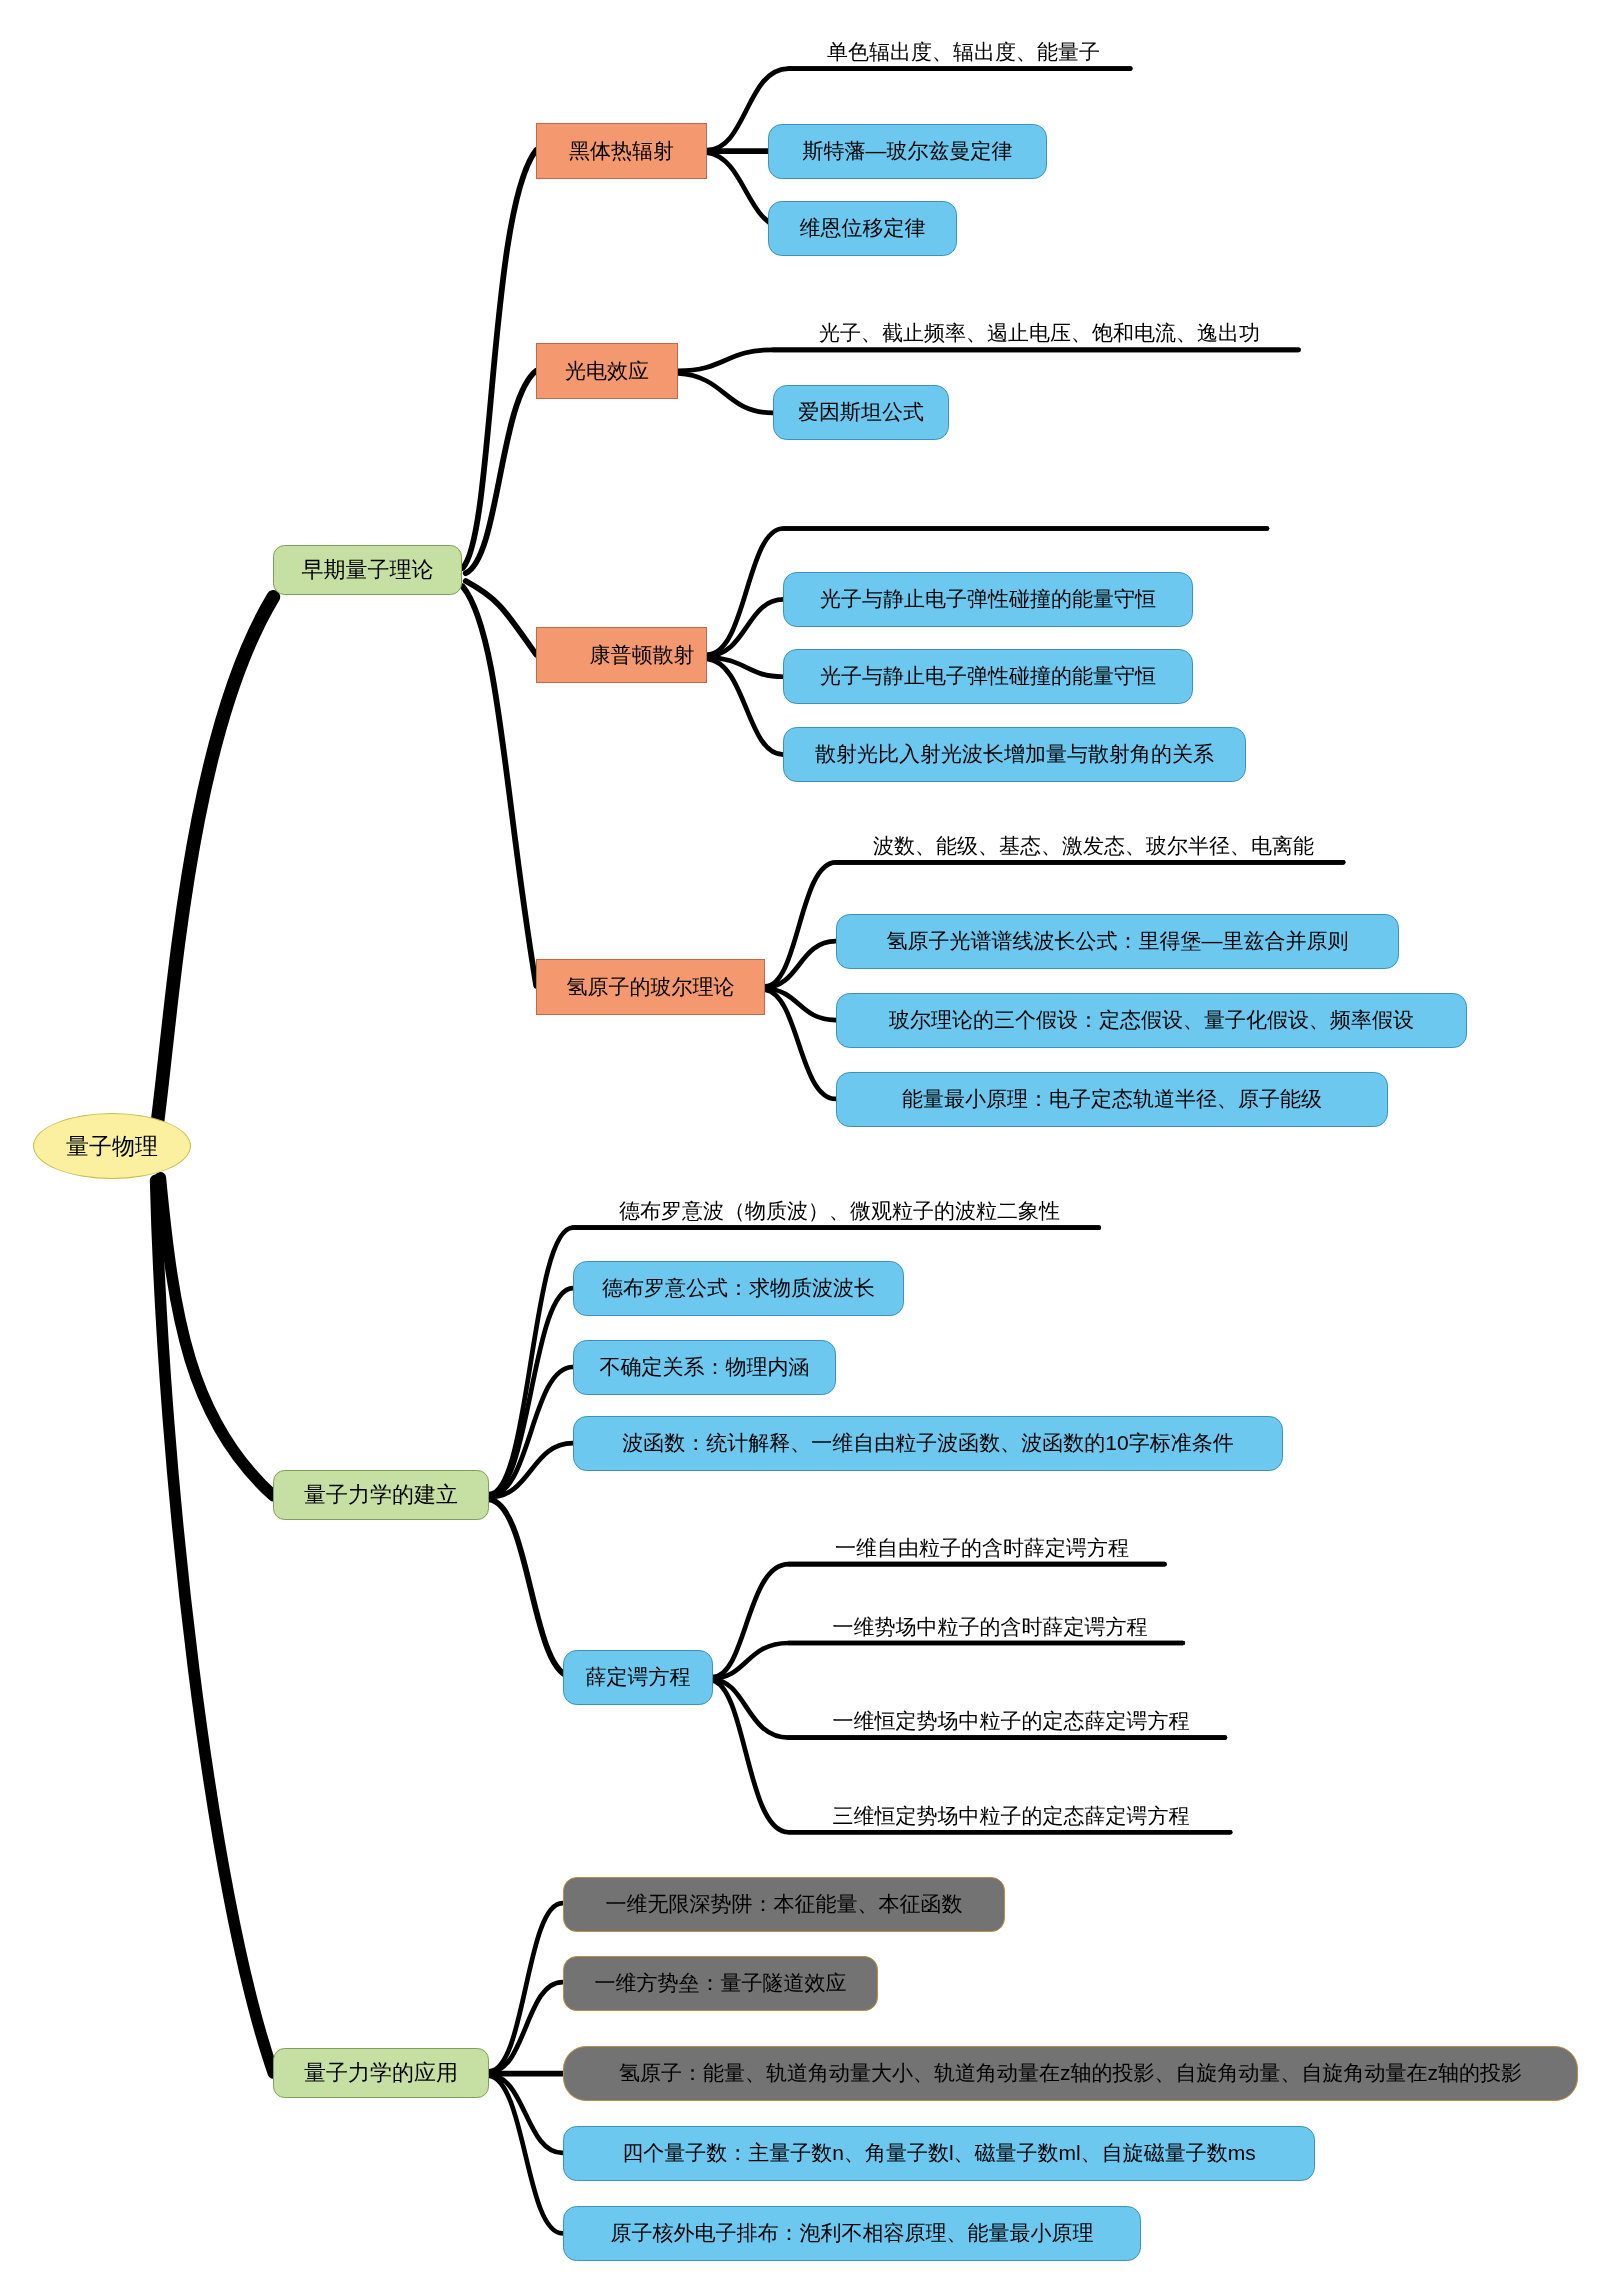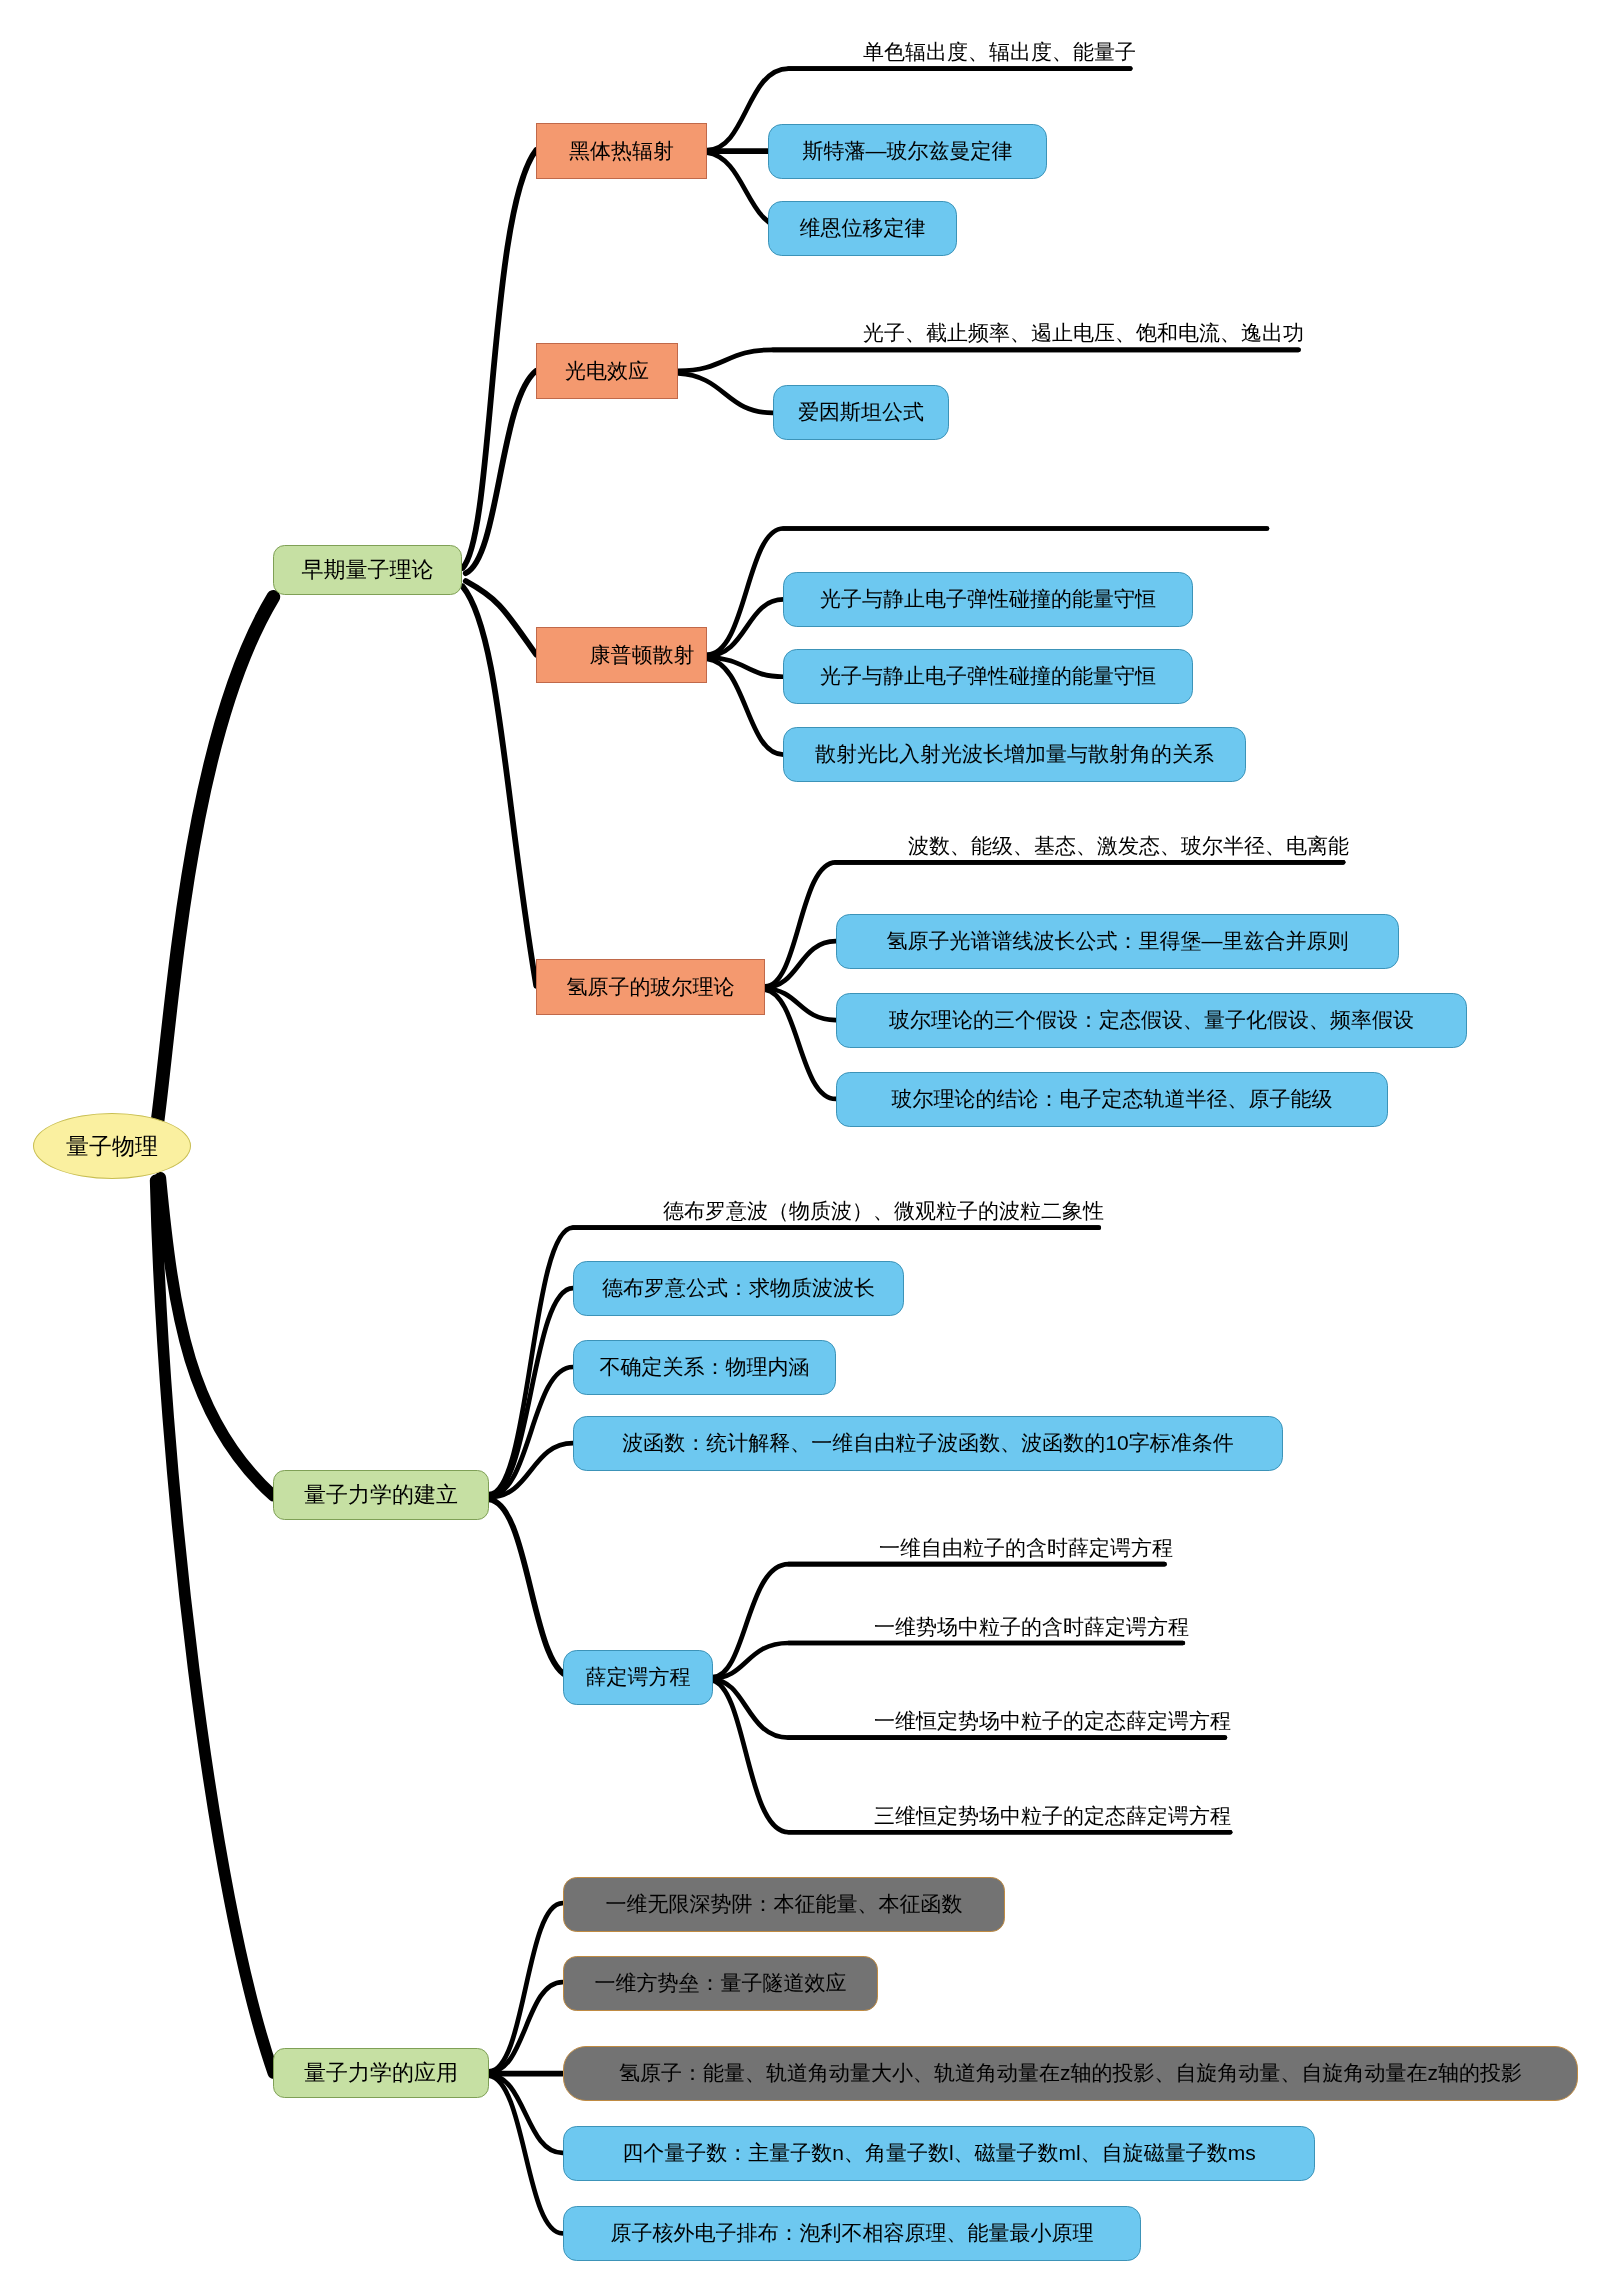--- a/index.html
+++ b/index.html
@@ -75,21 +75,21 @@
     border: 1.6px solid #C08B42;
     border-radius: 13.7px;
     font-size: 21px;
   }
 
   
   .node.plain {
     background: transparent;
     border: none;
     font-size: 21px;
-    justify-content: flex-end;
+    justify-content: center;
     padding-left: 2.1px;
   }
 </style>
 </head>
 <body>
 
 <div id="canvas">
 
   <svg id="edges" viewBox="0 0 3074 4344" xmlns="http://www.w3.org/2000/svg">
     <g fill="none" stroke="#000000" stroke-linecap="round">
@@ -211,21 +211,21 @@
   <div class="node plain" style="left:836px; top:831px; width:513px; height:30.5px;">
     <span>波数、能级、基态、激发态、玻尔半径、电离能</span>
   </div>
   <div class="node blue" style="left:836px; top:914px; width:563px; height:55px;">
     <span>氢原子光谱谱线波长公式：里得堡—里兹合并原则</span>
   </div>
   <div class="node blue" style="left:836px; top:993px; width:631px; height:55px;">
     <span>玻尔理论的三个假设：定态假设、量子化假设、频率假设</span>
   </div>
   <div class="node blue" style="left:836px; top:1072px; width:552px; height:55px;">
-    <span>玻尔理论的结论：电子定态轨道半径、原子能级</span>
+    <span>能量最小原理：电子定态轨道半径、原子能级</span>
   </div>
 
   <div class="node plain" style="left:573px; top:1196px; width:531px; height:30.5px;">
     <span>德布罗意波（物质波）、微观粒子的波粒二象性</span>
   </div>
   <div class="node blue" style="left:573px; top:1261px; width:331px; height:55px;">
     <span>德布罗意公式：求物质波波长</span>
   </div>
   <div class="node blue" style="left:573px; top:1340px; width:263px; height:55px;">
     <span>不确定关系：物理内涵</span>

